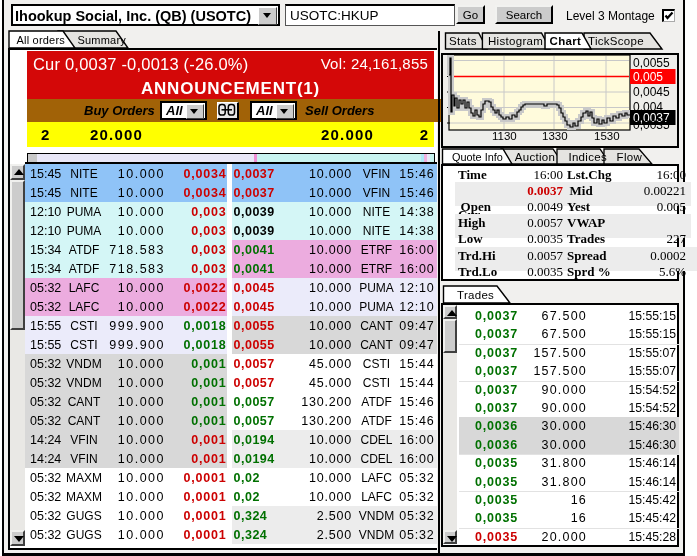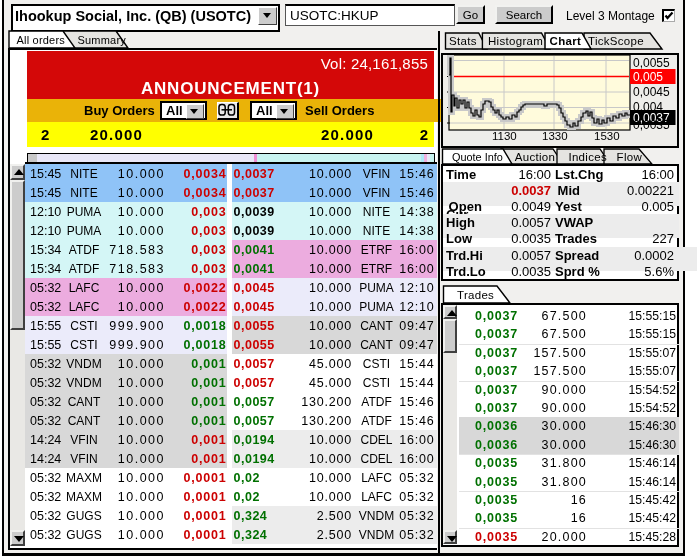--- a/index.html
+++ b/index.html
@@ -1,37 +1,37 @@
 <!DOCTYPE html>
 <html><head>
 <meta charset="utf-8">
 <style>
 html,body{margin:0;padding:0;}
 body{width:697px;height:556px;background:#fff;font-family:"Liberation Sans",sans-serif;position:relative;overflow:hidden;}
 .abs{position:absolute;}
 #win{left:2px;top:0;width:679px;height:553px;background:#f1f0ee;border-left:2px solid #000;border-right:2px solid #000;border-bottom:3px solid #000;}
 
-#combo{left:11px;top:4px;width:269px;height:28px;background:#fff;border:2px solid #000;box-sizing:border-box;}
+#combo{left:11px;top:4px;width:269px;height:22px;background:#fff;border:2px solid #000;box-sizing:border-box;}
 #combo .txt{position:absolute;left:2px;top:2px;font-size:14.5px;font-weight:bold;white-space:nowrap;}
 #combo .btn{position:absolute;right:1px;top:1px;width:17px;height:16px;background:#ccc;border-top:1px solid #fff;border-left:1px solid #fff;border-right:1px solid #404040;border-bottom:1px solid #404040;}
 #combo .btn:after{content:"";position:absolute;left:4px;top:5px;border-left:4px solid transparent;border-right:4px solid transparent;border-top:5px solid #000;}
 #symInput{left:285px;top:4px;width:170px;height:22px;background:#fff;border:1px solid #555;border-top:2.5px solid #000;box-sizing:border-box;font-size:13.5px;padding:2px 0 0 4px;}
 .pushbtn{background:#ccc;border-top:2px solid #f2f2f0;border-left:2px solid #f2f2f0;border-right:2px solid #000;border-bottom:2px solid #000;box-sizing:border-box;text-align:center;font-size:11.5px;padding-top:2px;}
 #goBtn{left:456px;top:5px;width:29px;height:19px;}
 #searchBtn{left:495px;top:5px;width:58px;height:19px;}
 #lvl3{left:566px;top:9px;font-size:12px;}
 #chk{left:662px;top:9px;width:13px;height:12.5px;background:#fff;border-top:2px solid #000;border-left:2px solid #000;border-right:1px solid #aaa;border-bottom:1px solid #aaa;box-sizing:border-box;}
 #chk svg{position:absolute;left:0px;top:0px;}
 
 #lpanel{left:8px;top:48px;width:429px;height:502px;border-left:2px solid #000;border-top:2px solid #000;border-bottom:2px solid #000;background:#fff;box-sizing:border-box;}
 #redbar{left:27px;top:51px;width:407px;height:48px;background:#d40808;color:#fff;}
 #redbar .l1{position:absolute;left:6px;top:4px;font-size:16.5px;letter-spacing:0.2px;white-space:nowrap;}
 #redbar .vol{position:absolute;right:6px;top:4px;font-size:15px;letter-spacing:0.2px;}
 #redbar .l2{position:absolute;left:0;right:0;top:28px;text-align:center;font-size:17px;font-weight:bold;letter-spacing:0.8px;}
-#buysell{left:27px;top:99px;width:470px;height:23px;background:#eab308;}
+#buysell{left:27px;top:99px;width:470px;height:23px;background:#a16207;font-style:italic;}
 #buysell .lbl{position:absolute;top:4px;font-size:13px;font-weight:bold;}
 .mini-combo{position:absolute;background:#fff;border:2px solid #000;box-sizing:border-box;height:19px;top:2px;}
 .mini-combo .t{position:absolute;left:4px;top:0px;font-size:13px;font-weight:bold;}
 .mini-combo .b{position:absolute;right:1px;top:1px;width:16px;height:13px;background:#ccc;border-top:1px solid #fff;border-left:1px solid #fff;border-right:1px solid #404040;border-bottom:1px solid #404040;}
 .mini-combo .b:after{content:"";position:absolute;left:3px;top:4px;border-left:4px solid transparent;border-right:4px solid transparent;border-top:5px solid #000;}
 #chainBtn{left:217px;top:102px;width:22px;height:18px;background:#e8e8e8;border-top:1px solid #fff;border-left:1px solid #fff;border-right:2px solid #000;border-bottom:2px solid #000;box-sizing:border-box;}
 #yellowbar{left:27px;top:122px;width:407px;height:25px;background:#ffff00;font-size:15px;font-weight:bold;}
 #yellowbar span{position:absolute;top:4px;}
 #hscroll{left:27px;top:153px;width:408px;height:11px;border:1px solid #000;background:#e9e7f7;box-sizing:border-box;}
 
@@ -55,21 +55,21 @@
 .sb-btn:before{content:"";position:absolute;}
 .up:before{left:2px;top:3px;border-left:5px solid transparent;border-right:5px solid transparent;border-bottom:6px solid #000;}
 .dn:before{left:2px;top:4px;border-left:5px solid transparent;border-right:5px solid transparent;border-top:6px solid #000;}
 .sb-track{position:absolute;background:#e9e8e5;}
 .sb-thumb{position:absolute;background:#ccc;border-top:2px solid #f0f0ee;border-left:2px solid #f0f0ee;border-right:2px solid #404040;border-bottom:2px solid #404040;box-sizing:border-box;}
 
 #vdiv{left:438px;top:31px;width:2px;height:522px;background:#000;}
 
 #chartbox{left:441px;top:53px;width:238px;height:95px;border:2px solid #000;background:#eeedea;box-sizing:border-box;}
 #quotebox{left:441px;top:164px;width:238px;height:117px;border:2px solid #000;background:#fff;box-sizing:border-box;}
-.qrow{position:absolute;left:0;width:236px;height:24px;}
+.qrow{position:absolute;left:12px;width:236px;height:24px;font-family:Liberation Serif, serif;}
 .qrow b{position:absolute;top:1px;font-size:13px;}
 .qrow .v{position:absolute;top:1px;font-size:13px;text-align:right;}
 .qg{background:#ececec;}
 #tradesbox{left:441px;top:303px;width:238px;height:244px;border:2px solid #000;background:#fff;box-sizing:border-box;}
 .trow{position:absolute;left:16px;width:220px;height:18.4px;font-size:12.5px;}
 .trow span{position:absolute;top:2px;text-align:right;}
 .tp{left:0px;width:59px;font-weight:bold;text-align:right;letter-spacing:0.8px;}
 .ts{left:60px;width:68px;text-align:right;letter-spacing:1.2px;}
 .tt{right:3px;width:80px;font-size:12.2px;}
 </style>
@@ -104,20 +104,21 @@
   <path d="M143 1 L209 1 L221 17 L143 17 Z" fill="#e5e4e1" stroke="#000" stroke-width="1.4"></path>
   <path d="M104 1 L141 1 L150 17 L104 17 Z" fill="#fff" stroke="#000" stroke-width="1.5"></path>
   <text x="8" y="13" font-size="11.5" letter-spacing="0.3" font-family="Liberation Sans">Stats</text>
   <text x="47" y="13" font-size="11.5" letter-spacing="0.3" font-family="Liberation Sans">Histogram</text>
   <text x="108.6" y="13" font-size="11.5" letter-spacing="0.3" font-weight="bold" font-family="Liberation Sans">Chart</text>
   <text x="147" y="13" font-size="11.5" letter-spacing="0.3" font-family="Liberation Sans">TickScope</text>
 </svg>
 
 <div class="abs" id="lpanel"></div>
 <div class="abs" id="redbar">
+  <span class="l1">Cur 0,0037 -0,0013 (-26.0%)</span>
   <span class="vol">Vol: 24,161,855</span>
   <span class="l2">ANNOUNCEMENT(1)</span>
 </div>
 <div class="abs" id="buysell">
   <span class="lbl" style="left:57px;">Buy Orders</span>
   <span class="mini-combo" style="left:133px;width:47px;">
       <span class="t">All</span>
       <span class="b"></span>
     </span>
   <span class="mini-combo" style="left:223px;width:47px;">

